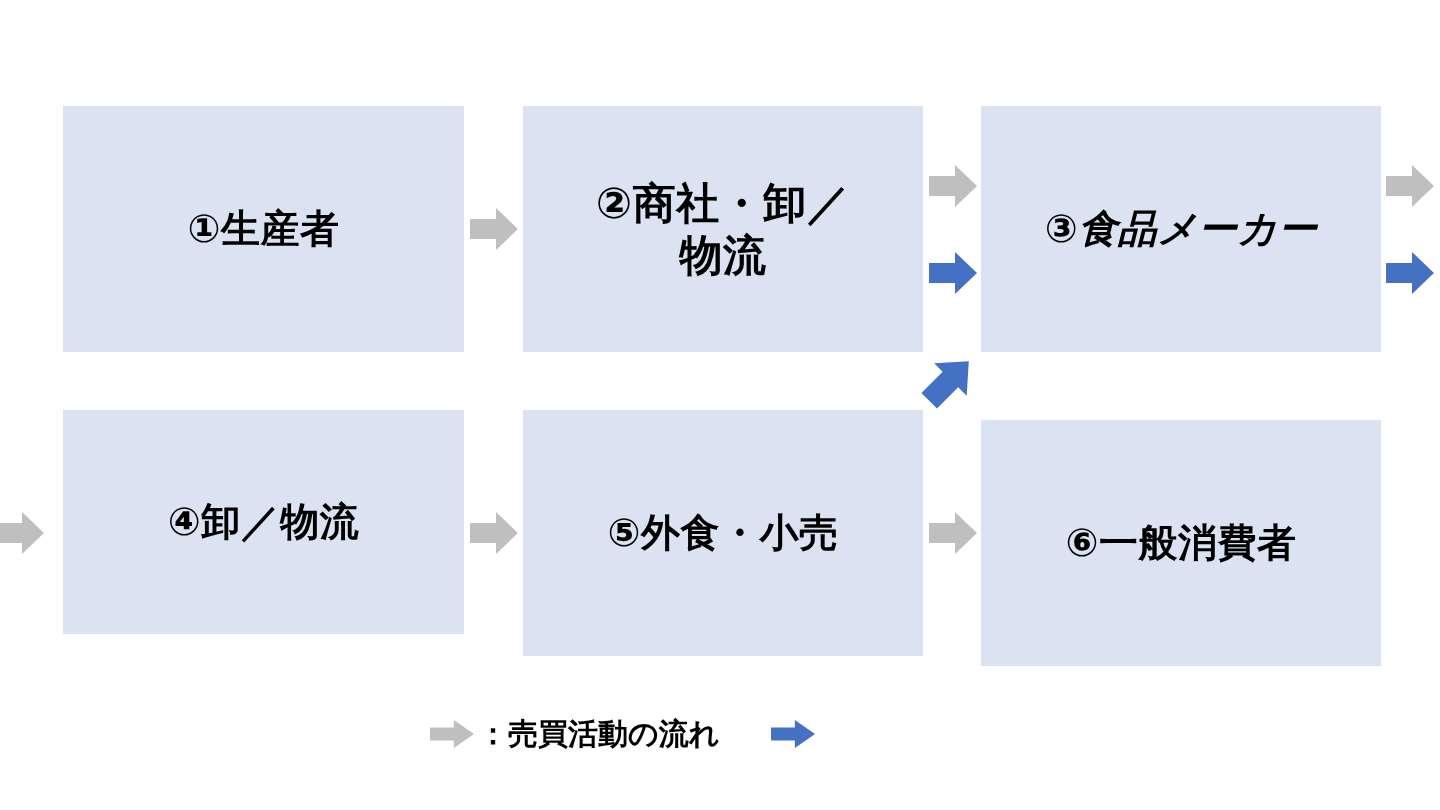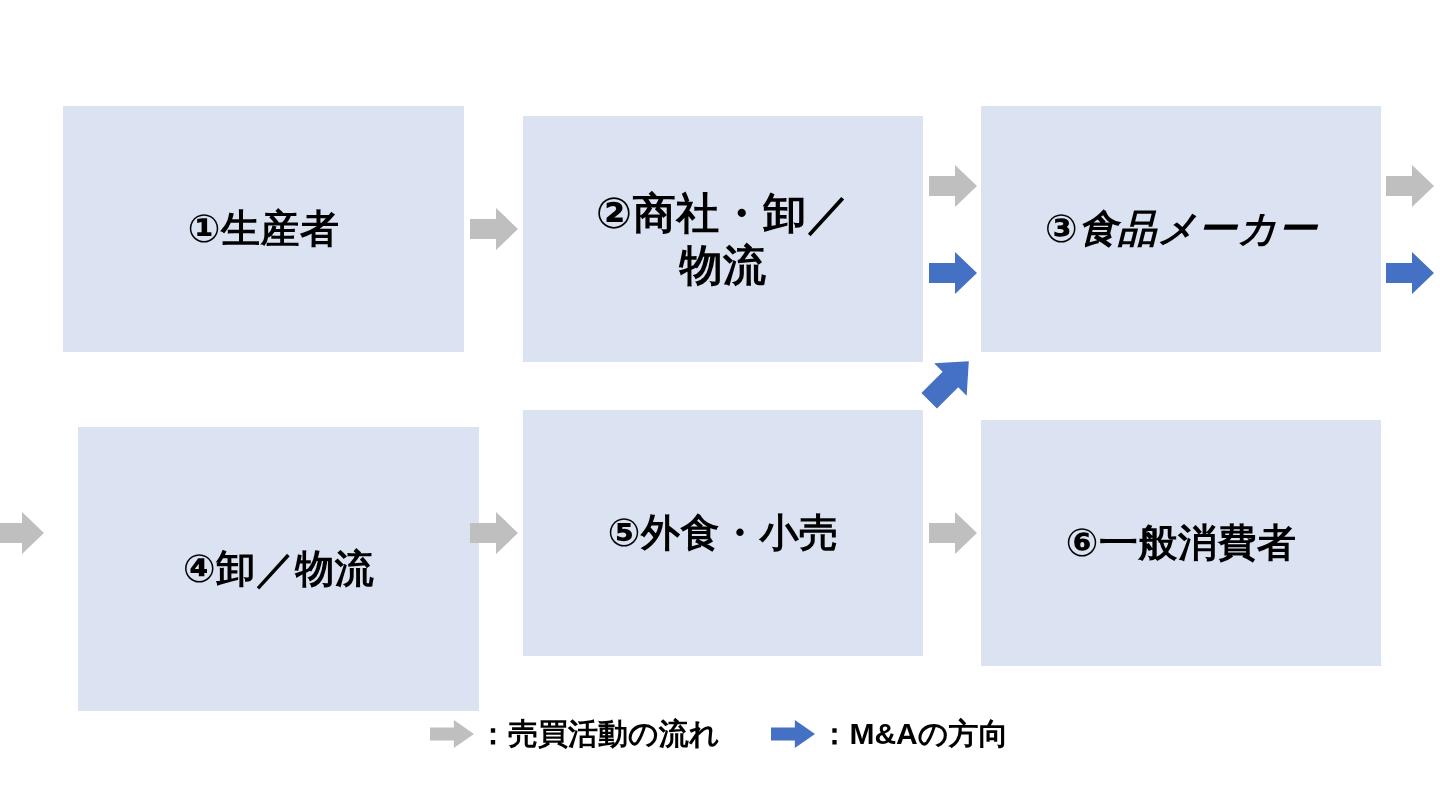--- a/index.html
+++ b/index.html
@@ -81,30 +81,30 @@
 </style>
 </head>
 <body>
 
 <div id="canvas">
 
   <div class="node" style="left:63px; top:106px; width:401px; height:246px;">
     <span class="node-label">①生産者</span>
   </div>
 
-  <div class="node two-line" style="left:523px; top:106px; width:400px; height:246px;margin-top:10px;">
+  <div class="node two-line" style="left:523px; top:106px; width:400px; height:246px;">
     <span class="node-label">②商社・卸／
 物流</span>
   </div>
 
   <div class="node" style="left:981px; top:106px; width:400px; height:246px;font-style:italic;">
     <span class="node-label">③食品メーカー</span>
   </div>
 
-  <div class="node" style="left:78px; top:410px; width:401px; height:284px;margin-top:17px;">
+  <div class="node" style="left:63px; top:410px; width:401px; height:224px;">
     <span class="node-label">④卸／物流</span>
   </div>
 
   <div class="node" style="left:523px; top:410px; width:400px; height:246px;text-align:center;">
     <span class="node-label">⑤外食・小売</span>
   </div>
 
   <div class="node" style="left:981px; top:420px; width:400px; height:246px;">
     <span class="node-label">⑥一般消費者</span>
   </div>
@@ -177,18 +177,17 @@
     </div>
 
     <span class="legend-gap"></span>
 
     <div class="legend-item">
       <span class="legend-arrow">
         <svg viewBox="0 0 48 32" preserveAspectRatio="none">
           <polygon points="0,9 26,9 26,1 48,16 26,31 26,23 0,23" fill="#4571c4"></polygon>
         </svg>
       </span>
-      <span class="legend-text">：M&amp;Aの方向</span>
     </div>
 
   </div>
 
 </div>
 
 </body></html>

